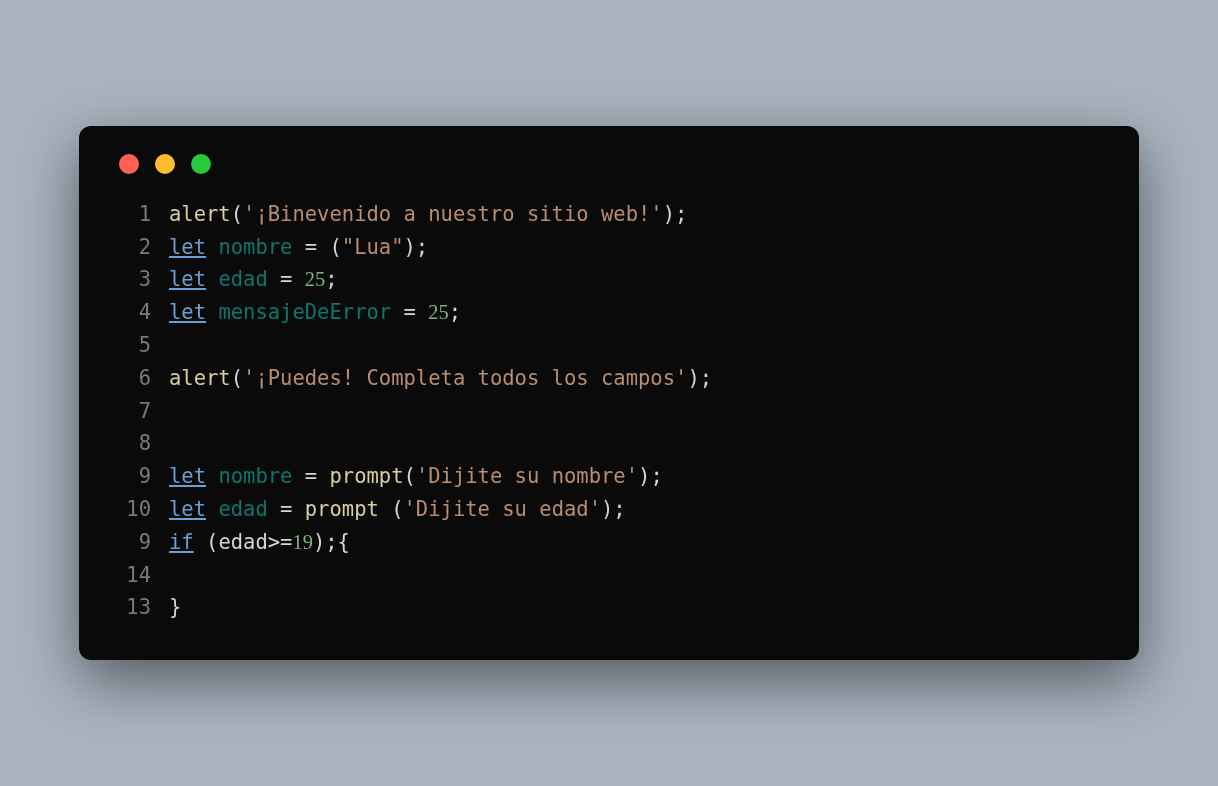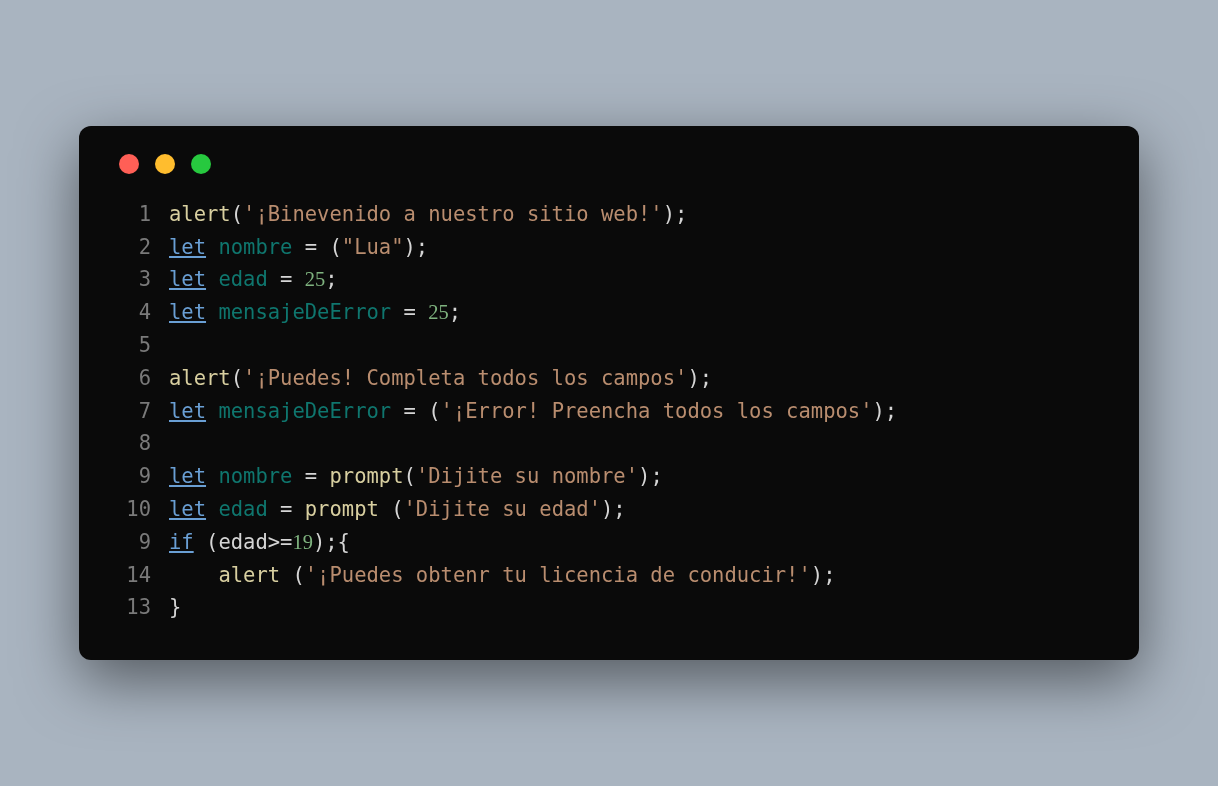--- a/index.html
+++ b/index.html
@@ -68,21 +68,21 @@
     <div class="dot dot-yellow"></div>
     <div class="dot dot-green"></div>
   </div>
   <div class="code" id="code-container">
       <div class="line"><span class="gutter">1</span><span class="content"><span class="tok-fn">alert</span><span class="tok-punc">(</span><span class="tok-str">'¡Binevenido a nuestro sitio web!'</span><span class="tok-punc">);</span></span></div>
       <div class="line"><span class="gutter">2</span><span class="content"><span class="tok-kw">let</span><span class="tok-punc"> </span><span class="tok-var">nombre</span><span class="tok-punc"> </span><span class="tok-op">=</span><span class="tok-punc"> (</span><span class="tok-str">"Lua"</span><span class="tok-punc">);</span></span></div>
       <div class="line"><span class="gutter">3</span><span class="content"><span class="tok-kw">let</span><span class="tok-punc"> </span><span class="tok-var">edad</span><span class="tok-punc"> </span><span class="tok-op">=</span><span class="tok-punc"> </span><span class="tok-num">25</span><span class="tok-punc">;</span></span></div>
       <div class="line"><span class="gutter">4</span><span class="content"><span class="tok-kw">let</span><span class="tok-punc"> </span><span class="tok-var">mensajeDeError</span><span class="tok-punc"> </span><span class="tok-op">=</span><span class="tok-punc"> </span><span class="tok-num">25</span><span class="tok-punc">;</span></span></div>
       <div class="line"><span class="gutter">5</span></div>
       <div class="line"><span class="gutter">6</span><span class="content"><span class="tok-fn">alert</span><span class="tok-punc">(</span><span class="tok-str">'¡Puedes! Completa todos los campos'</span><span class="tok-punc">);</span></span></div>
-      <div class="line"><span class="gutter">7</span><span class="content"><span class="tok-kw">let</span><span class="tok-punc"> </span><span class="tok-var">mensajeDeError</span><span class="tok-punc"> </span><span class="tok-op">=</span><span class="tok-punc"> (</span><span class="tok-str">'¡Error! Preencha todos los campos'</span><span class="tok-punc">);</span></span></div>
+      <div class="line"><span class="gutter">7</span></div>
       <div class="line"><span class="gutter">8</span></div>
       <div class="line"><span class="gutter">9</span><span class="content"><span class="tok-kw">let</span><span class="tok-punc"> </span><span class="tok-var">nombre</span><span class="tok-punc"> </span><span class="tok-op">=</span><span class="tok-punc"> </span><span class="tok-fn">prompt</span><span class="tok-punc">(</span><span class="tok-str">'Dijite su nombre'</span><span class="tok-punc">);</span></span></div>
       <div class="line"><span class="gutter">10</span><span class="content"><span class="tok-kw">let</span><span class="tok-punc"> </span><span class="tok-var">edad</span><span class="tok-punc"> </span><span class="tok-op">=</span><span class="tok-punc"> </span><span class="tok-fn">prompt</span><span class="tok-punc"> (</span><span class="tok-str">'Dijite su edad'</span><span class="tok-punc">);</span></span></div>
       <div class="line"><span class="gutter">9</span><span class="content"><span class="tok-kw">if</span><span class="tok-punc"> (</span><span class="tok-id">edad</span><span class="tok-op">&gt;=</span><span class="tok-num">19</span><span class="tok-punc">);{</span></span></div>
-      <div class="line"><span class="gutter">14</span><span class="content"><span class="tok-punc">    </span><span class="tok-fn">alert</span><span class="tok-punc"> (</span><span class="tok-str">'¡Puedes obtenr tu licencia de conducir!'</span><span class="tok-punc">);</span></span></div>
+      <div class="line"><span class="gutter">14</span></div>
       <div class="line"><span class="gutter">13</span><span class="content"><span class="tok-punc">}</span></span></div>
     </div>
 </div>
 
 </body></html>

